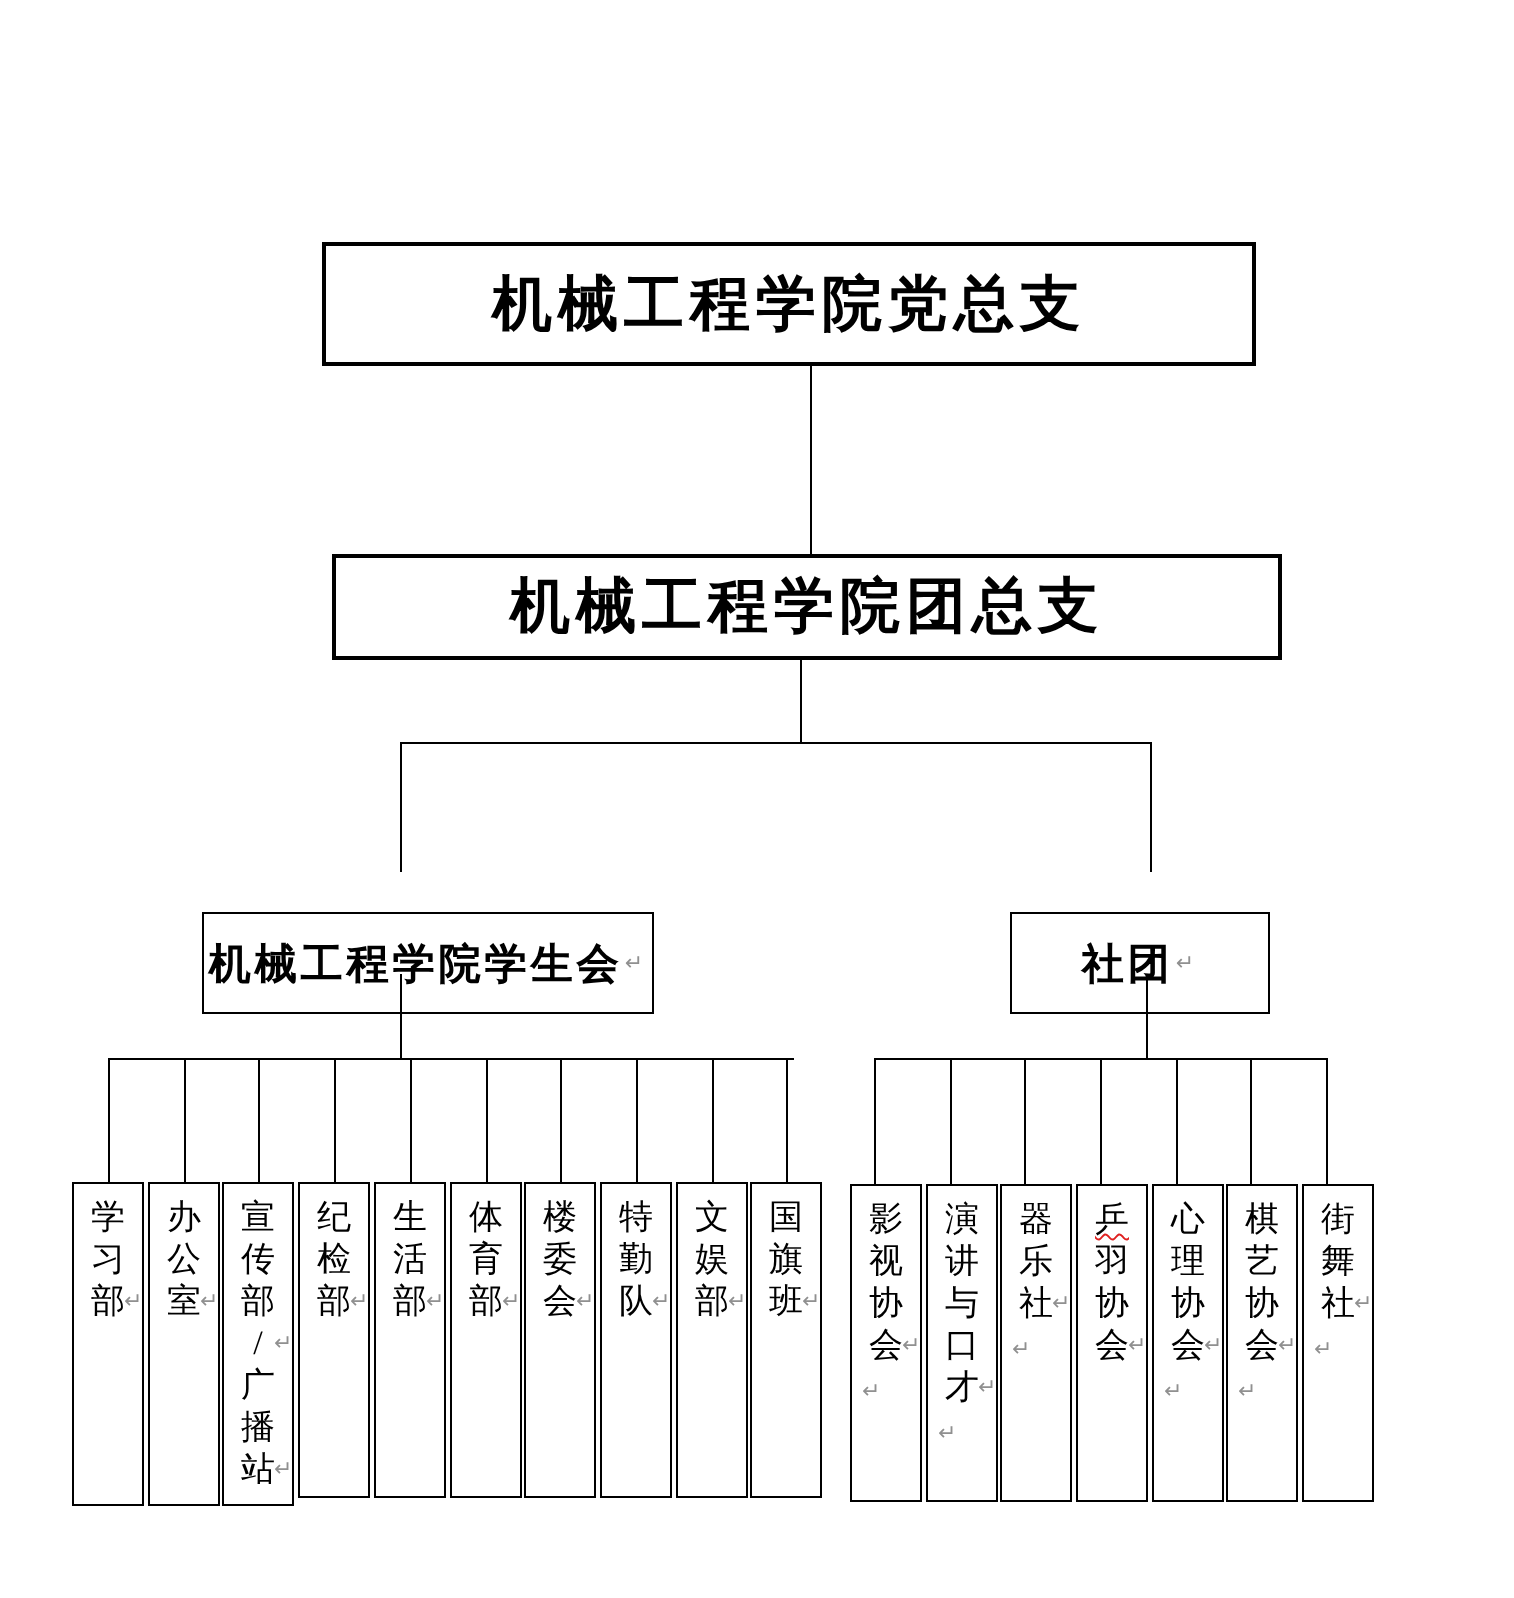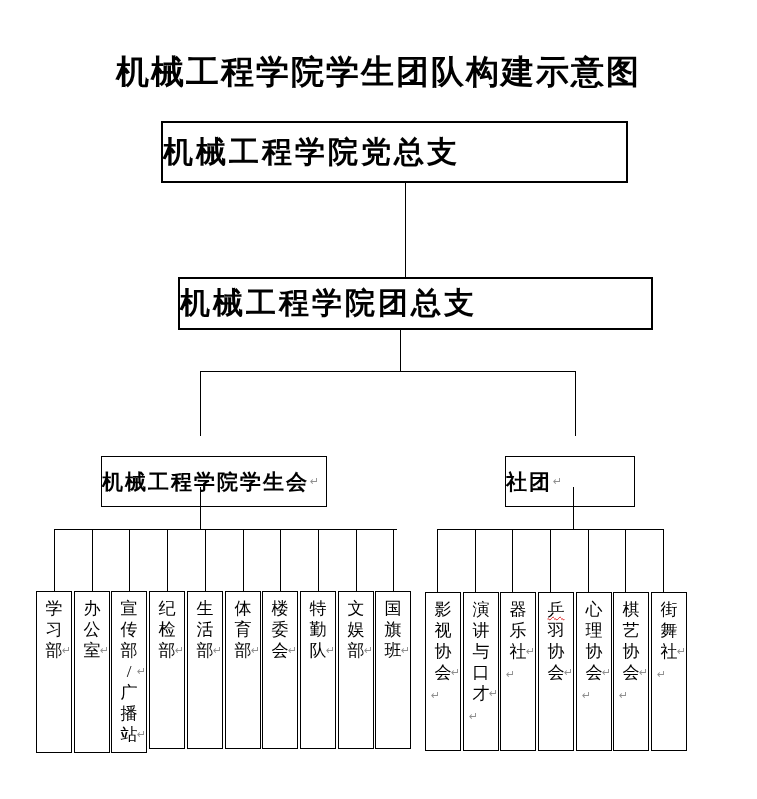--- a/index.html
+++ b/index.html
@@ -11,21 +11,21 @@
     color:#000;
     overflow:hidden;
   }
   .title{
     position:absolute;left:0;top:50px;width:100%;
     text-align:center;font-size:33px;font-weight:bold;
     letter-spacing:2px;white-space:nowrap;
   }
   .box{
     position:absolute;background:#fff;border:2px solid #000;
-    display:flex;align-items:center;
+    display:flex;align-items:center;justify-content:center;
     box-sizing:border-box;text-align:center;white-space:nowrap;
   }
   .box-lv1{font-size:30px;font-weight:bold;letter-spacing:3px;}
   .box-lv2{border-width:1px;font-size:21px;font-weight:bold;letter-spacing:2px;margin-top:20px;}
   .line{position:absolute;background:#000;}
   .ret{
     color:#909090;font-size:11px;line-height:1;
     font-family:"DejaVu Sans",sans-serif;font-weight:normal;
   }
   .box-lv2 .ret{margin-left:1px;}
@@ -46,27 +46,26 @@
     text-decoration-color:#e02020;
     text-decoration-thickness:1px;
     text-underline-offset:1px;
   }
 </style>
 </head>
 <body>
 
 <div id="canvas">
 
-  <div class="title">机械工程学院学生团队构建示意图</div>
 
   <div class="box box-lv1" style="left:161px;top:121px;width:467px;height:62px;">
     <span>机械工程学院党总支</span>
   </div>
 
-  <div class="box box-lv1" style="left:178px;top:277px;width:475px;height:53px;">
+  <div class="box box-lv1" style="left:166px;top:277px;width:475px;height:53px;">
     <span>机械工程学院团总支</span>
   </div>
 
   <div class="box box-lv2" style="left:101px;top:436px;width:226px;height:51px;">
     <span>机械工程学院学生会</span>
       <span class="ret">↵</span>
   </div>
 
   <div class="box box-lv2" style="left:505px;top:436px;width:130px;height:51px;">
     <span>社团</span>

